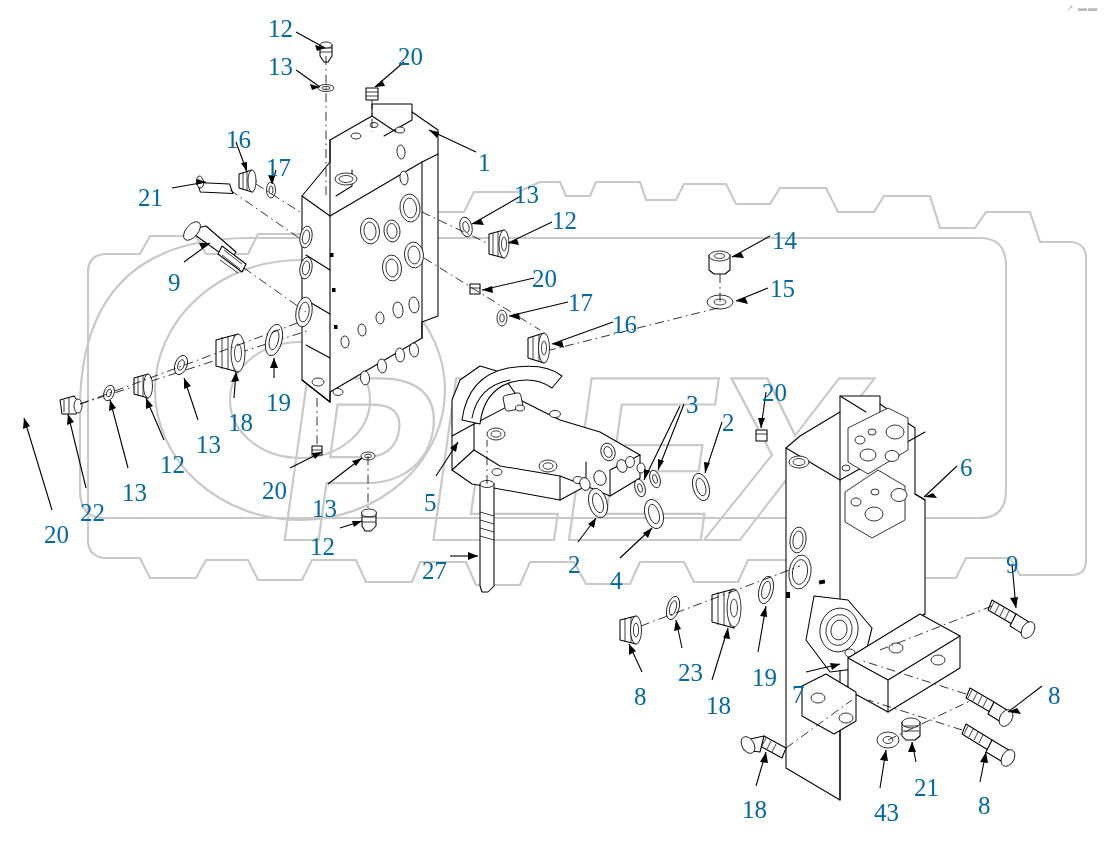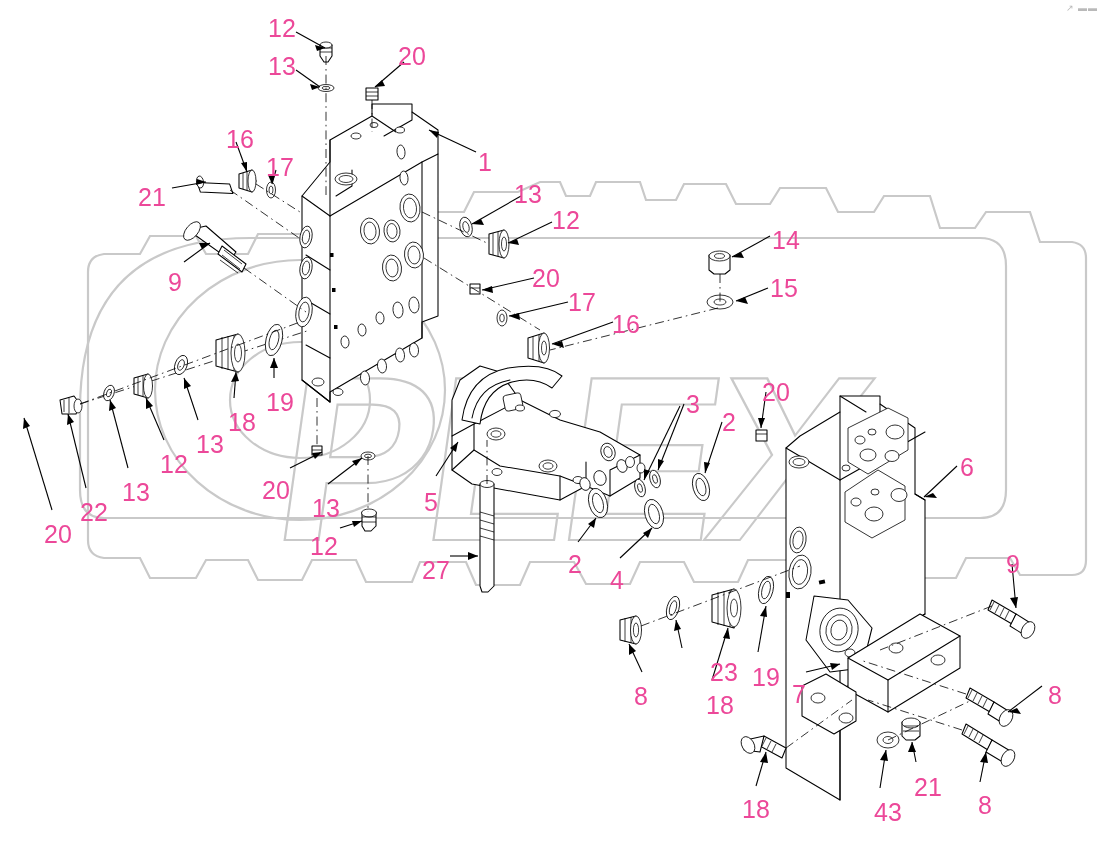--- a/index.html
+++ b/index.html
@@ -15,22 +15,22 @@
   .wmtxt{fill:none;stroke:#c9c9c9;stroke-width:2.2;
          font-family:"Liberation Sans", sans-serif;font-weight:bold;}
   .ln{fill:none;stroke:#000;stroke-width:1.05;stroke-linejoin:round;stroke-linecap:round;}
   .lnt{fill:none;stroke:#000;stroke-width:0.75;}
   .fillw{fill:#ffffff;stroke:#000;stroke-width:1.05;stroke-linejoin:round;}
   .fillw2{fill:#ffffff;stroke:#000;stroke-width:0.8;stroke-linejoin:round;}
   .blk{fill:#000;}
   .dash{fill:none;stroke:#000;stroke-width:0.8;stroke-dasharray:9 4 1.6 4;}
   .lead{fill:none;stroke:#000;stroke-width:1.1;}
   .cal{position:absolute;
-       font-family:Liberation Sans, sans-serif;
-       font-size:25px;color:#ec4899;
+       font-family:Liberation Serif, serif;
+       font-size:25px;color:#0369a1;
        line-height:1;white-space:nowrap;
        font-weight:400;}
   .cornermark{position:absolute;right:6px;top:3px;
        font-size:9px;color:#b9b9b9;letter-spacing:1px;
        font-family:"Liberation Sans", sans-serif;}
 </style>
 </head>
 <body>
 
 <div id="sheet">
@@ -598,21 +598,21 @@
     <span class="cal" style="left:312px;top:496px">13</span>
     <span class="cal" style="left:424px;top:490px">5</span>
     <span class="cal" style="left:80px;top:500px">22</span>
     <span class="cal" style="left:44px;top:522px">20</span>
     <span class="cal" style="left:310px;top:534px">12</span>
     <span class="cal" style="left:1006px;top:552px">9</span>
     <span class="cal" style="left:422px;top:558px">27</span>
     <span class="cal" style="left:568px;top:552px">2</span>
     <span class="cal" style="left:610px;top:568px">4</span>
     <span class="cal" style="left:634px;top:684px">8</span>
-    <span class="cal" style="left:710px;top:660px">23</span>
+    <span class="cal" style="left:678px;top:660px">23</span>
     <span class="cal" style="left:706px;top:693px">18</span>
     <span class="cal" style="left:752px;top:665px">19</span>
     <span class="cal" style="left:792px;top:682px">7</span>
     <span class="cal" style="left:1048px;top:683px">8</span>
     <span class="cal" style="left:742px;top:797px">18</span>
     <span class="cal" style="left:874px;top:800px">43</span>
     <span class="cal" style="left:914px;top:775px">21</span>
     <span class="cal" style="left:978px;top:793px">8</span>
   </div>
 

